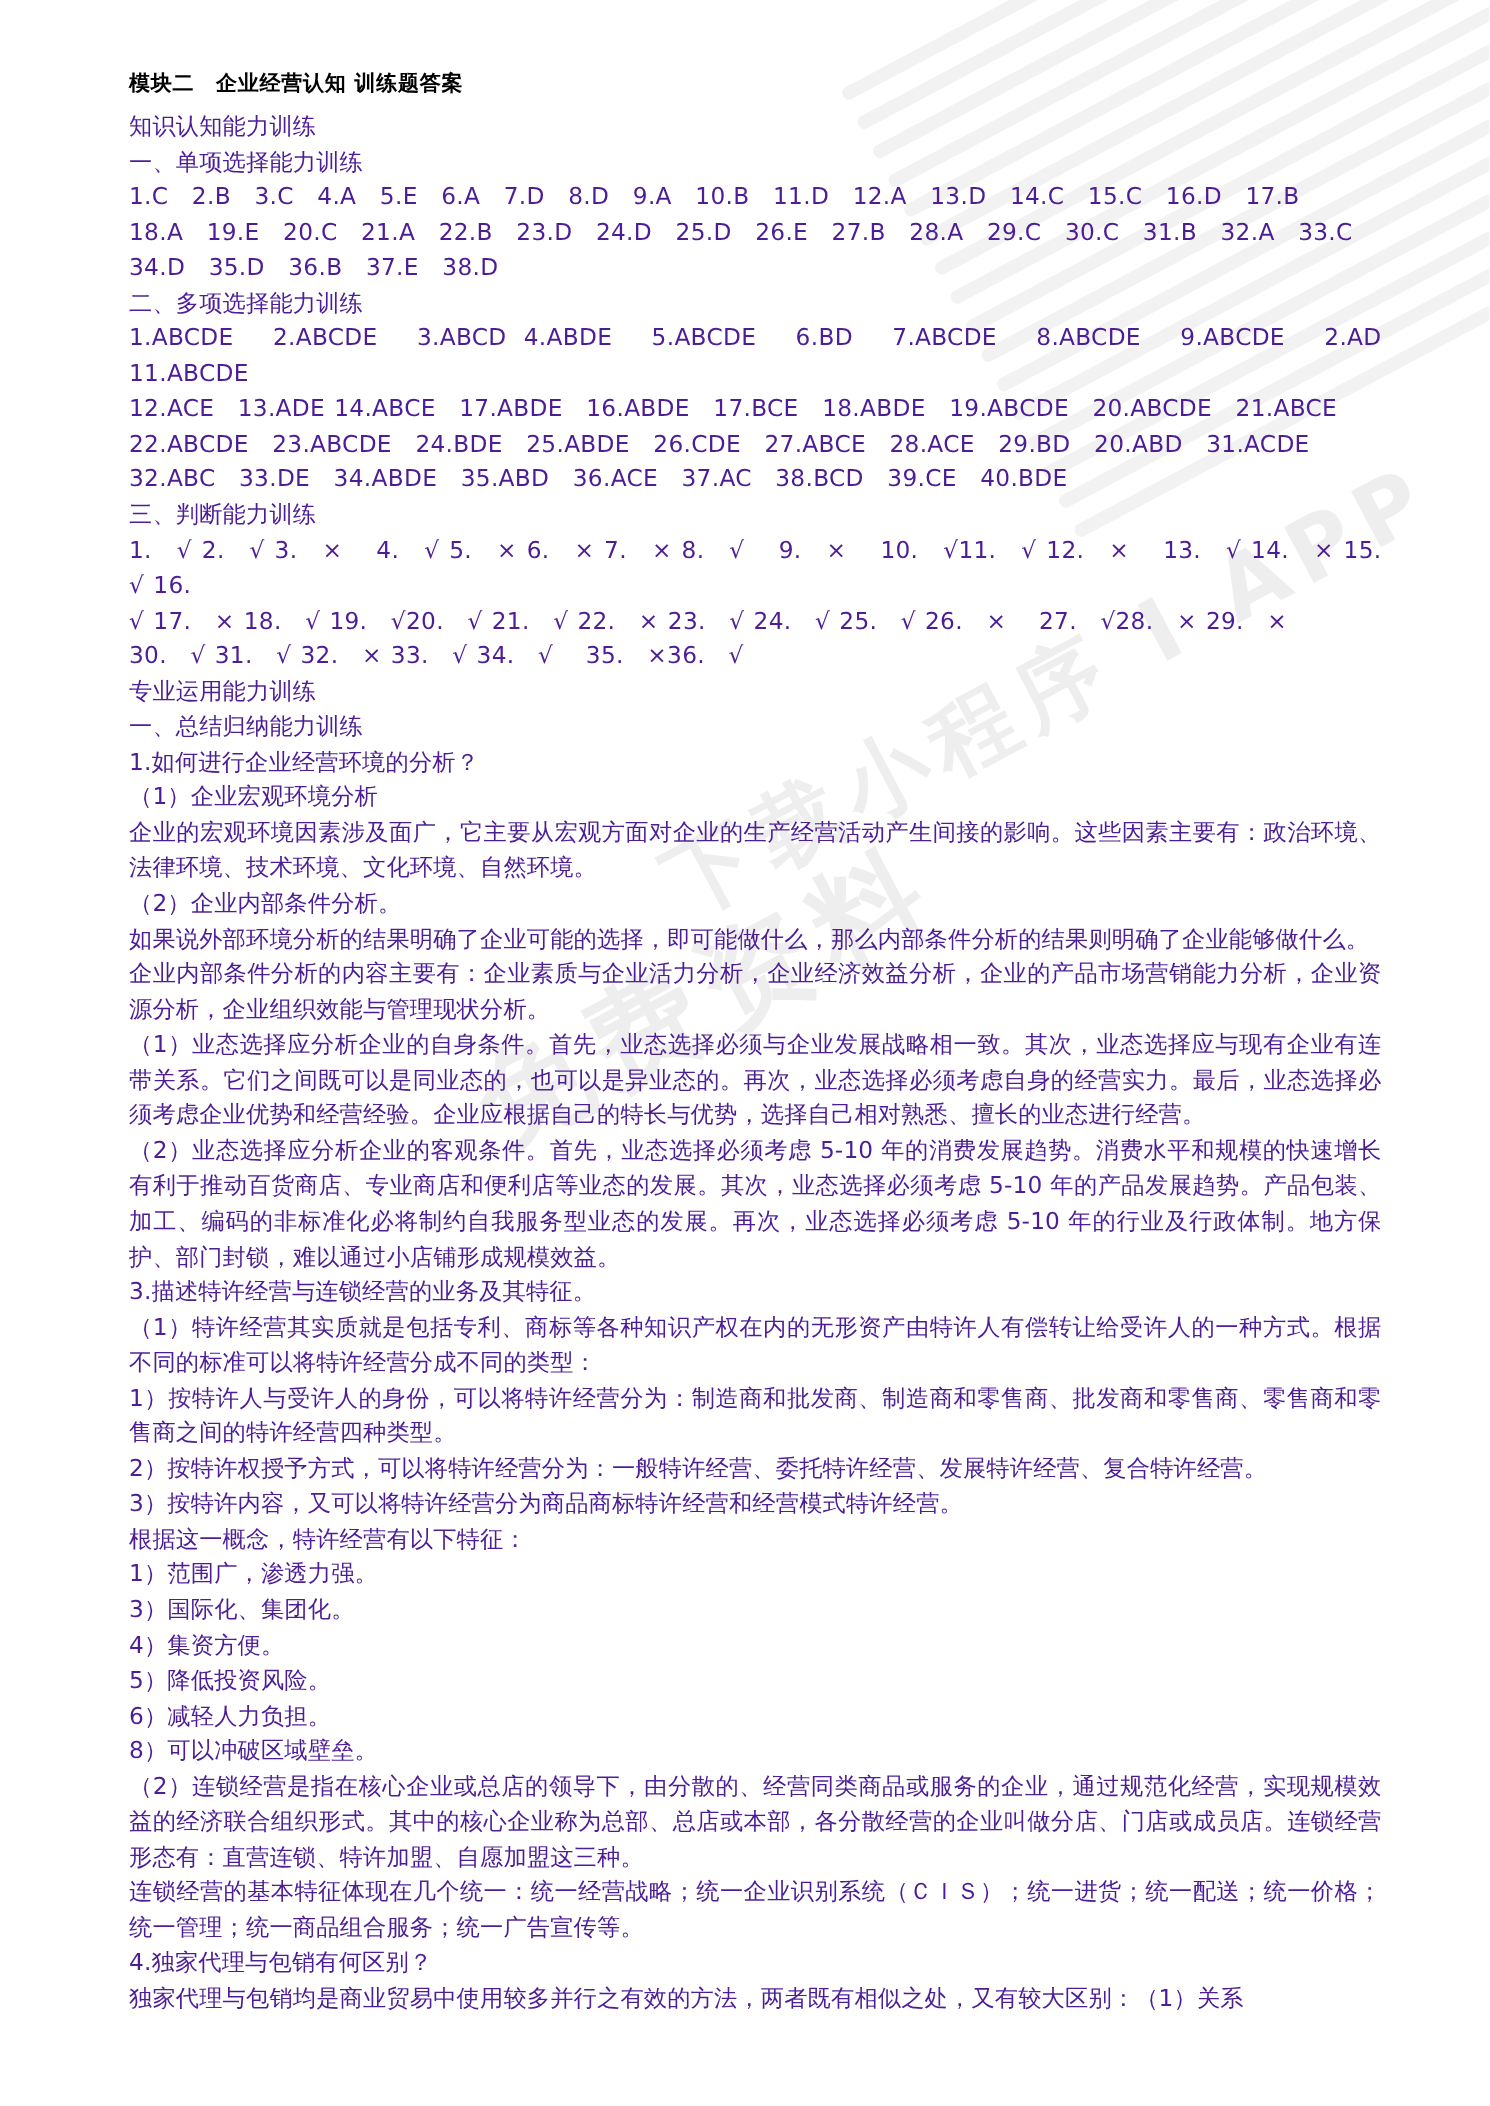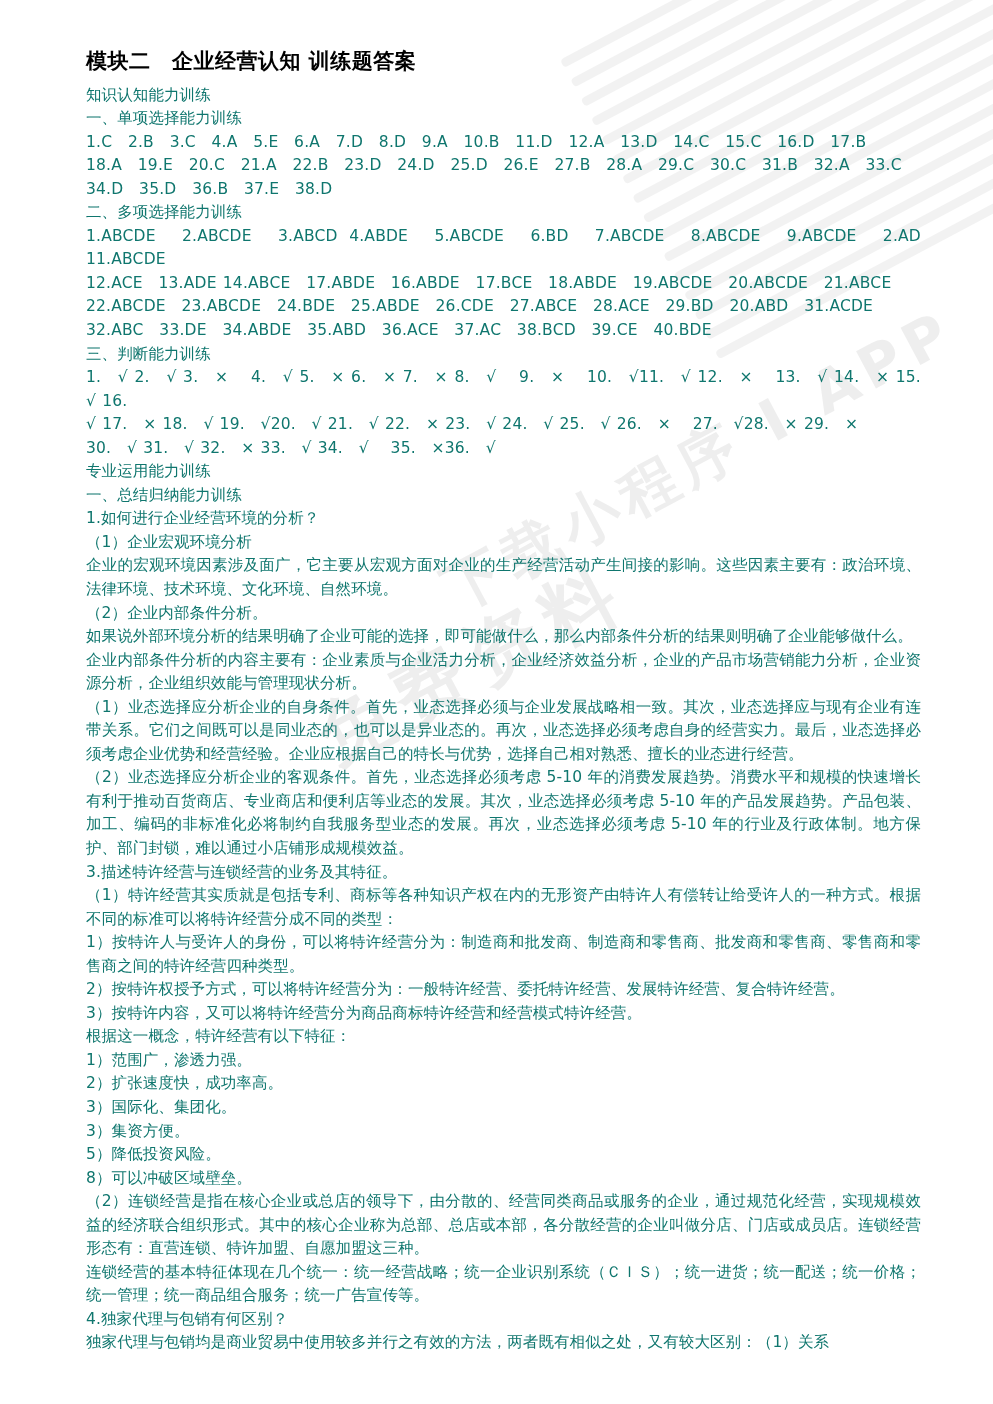--- a/index.html
+++ b/index.html
@@ -63,30 +63,30 @@
     background: rgba(130,130,130,0.10);
     margin-bottom: 13px;
     border-radius: 4px;
   }
   .content {
     position: relative;
     z-index: 2;
     padding: 46px 72px 0 86px;
   }
   .doc-title {
-    font-size: 21px;
+    font-size: 14px;
     font-weight: bold;
     color: #000;
     letter-spacing: 0.5px;
     margin: 0 0 6px 0;
     line-height: 1.5;
   }
   p.line {
     font-size: 15.5px;
-    color: #0f766e;
+    color: #4c1d95;
     margin: 0;
     line-height: 1.52;
     text-align: justify;
     letter-spacing: 0.1px;
   }
   p.ans {
     letter-spacing: 0.2px;
     word-spacing: 1px;
   }
   .sec {
@@ -162,24 +162,24 @@
     <p class="line">（1）业态选择应分析企业的自身条件。首先，业态选择必须与企业发展战略相一致。其次，业态选择应与现有企业有连带关系。它们之间既可以是同业态的，也可以是异业态的。再次，业态选择必须考虑自身的经营实力。最后，业态选择必须考虑企业优势和经营经验。企业应根据自己的特长与优势，选择自己相对熟悉、擅长的业态进行经营。</p>
     <p class="line">（2）业态选择应分析企业的客观条件。首先，业态选择必须考虑 5-10 年的消费发展趋势。消费水平和规模的快速增长有利于推动百货商店、专业商店和便利店等业态的发展。其次，业态选择必须考虑 5-10 年的产品发展趋势。产品包装、加工、编码的非标准化必将制约自我服务型业态的发展。再次，业态选择必须考虑 5-10 年的行业及行政体制。地方保护、部门封锁，难以通过小店铺形成规模效益。</p>
 
     <p class="line">3.描述特许经营与连锁经营的业务及其特征。</p>
     <p class="line">（1）特许经营其实质就是包括专利、商标等各种知识产权在内的无形资产由特许人有偿转让给受许人的一种方式。根据不同的标准可以将特许经营分成不同的类型：</p>
     <p class="line">1）按特许人与受许人的身份，可以将特许经营分为：制造商和批发商、制造商和零售商、批发商和零售商、零售商和零售商之间的特许经营四种类型。</p>
     <p class="line">2）按特许权授予方式，可以将特许经营分为：一般特许经营、委托特许经营、发展特许经营、复合特许经营。</p>
     <p class="line">3）按特许内容，又可以将特许经营分为商品商标特许经营和经营模式特许经营。</p>
     <p class="line">根据这一概念，特许经营有以下特征：</p>
     <p class="line">1）范围广，渗透力强。</p>
-    <p class="line">2）扩张速度快，成功率高。</p>
     <p class="line">3）国际化、集团化。</p>
-    <p class="line">3）集资方便。</p>
+    <p class="line">4）集资方便。</p>
     <p class="line">5）降低投资风险。</p>
+    <p class="line">6）减轻人力负担。</p>
     <p class="line">8）可以冲破区域壁垒。</p>
     <p class="line">（2）连锁经营是指在核心企业或总店的领导下，由分散的、经营同类商品或服务的企业，通过规范化经营，实现规模效益的经济联合组织形式。其中的核心企业称为总部、总店或本部，各分散经营的企业叫做分店、门店或成员店。连锁经营形态有：直营连锁、特许加盟、自愿加盟这三种。</p>
     <p class="line">连锁经营的基本特征体现在几个统一：统一经营战略；统一企业识别系统（ＣＩＳ）；统一进货；统一配送；统一价格；统一管理；统一商品组合服务；统一广告宣传等。</p>
 
     <p class="line">4.独家代理与包销有何区别？</p>
     <p class="line">独家代理与包销均是商业贸易中使用较多并行之有效的方法，两者既有相似之处，又有较大区别：（1）关系</p>
   </div>
 </div>
 
 </body></html>

